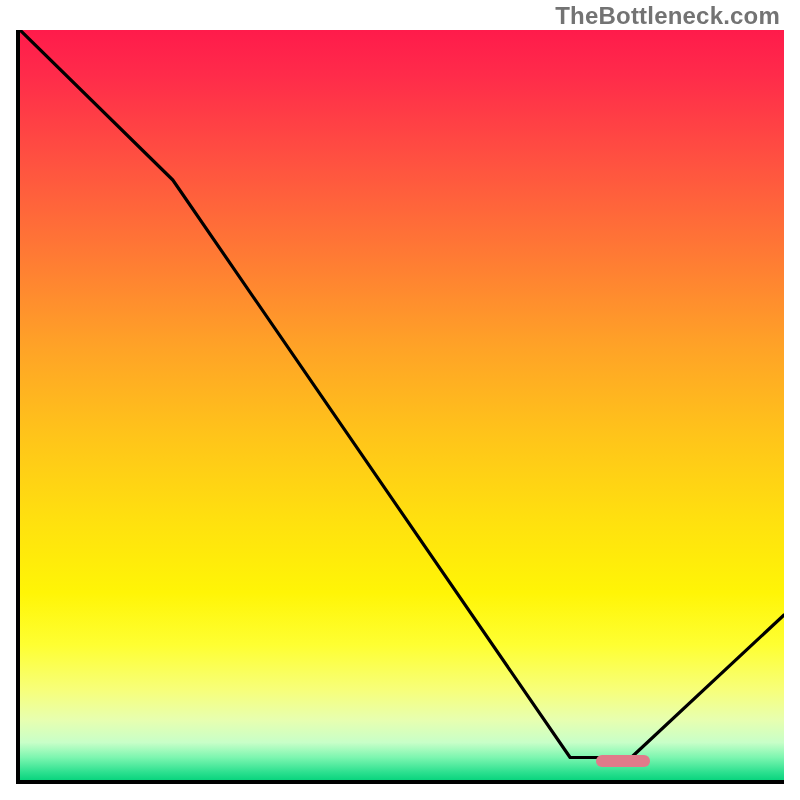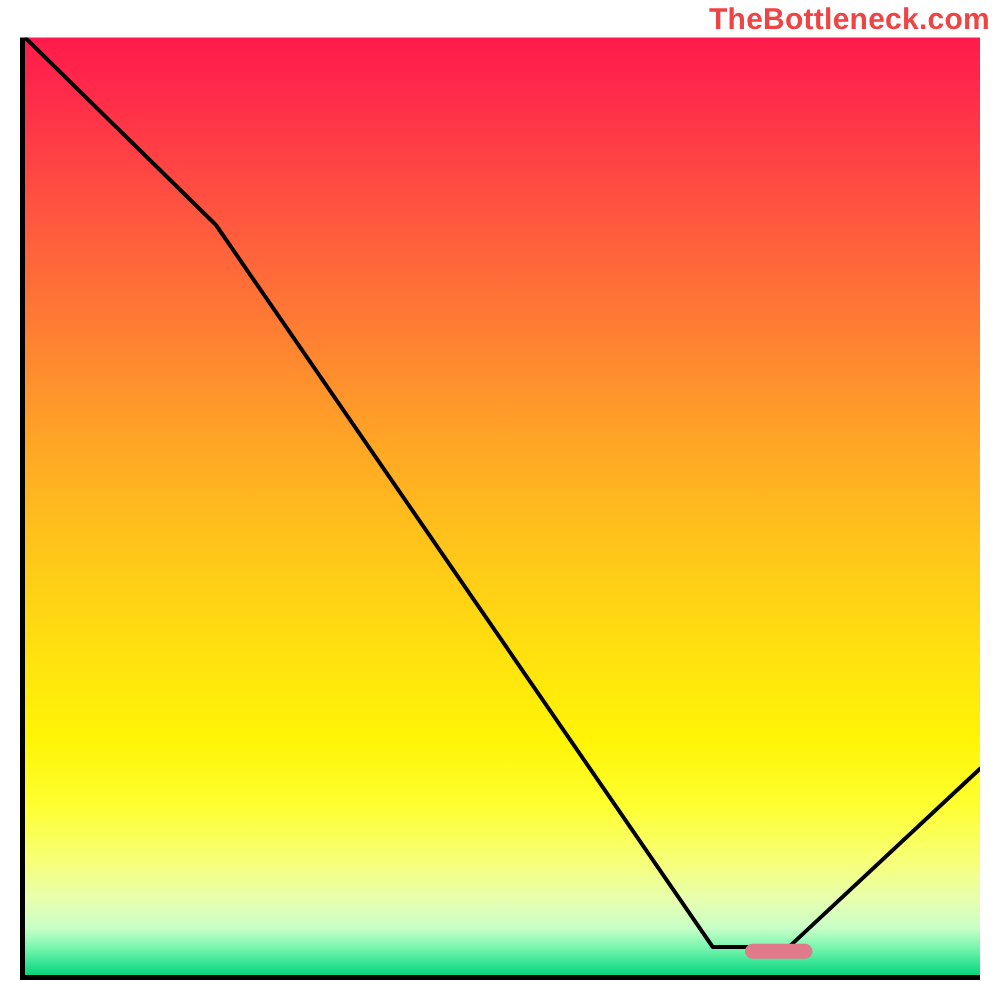--- a/index.html
+++ b/index.html
@@ -6,25 +6,25 @@
   html, body { width: 800px; height: 800px; overflow: hidden; background: #fff; }
   .chart-container {
     position: relative;
     width: 800px;
     height: 800px;
     background: #fff;
   }
   .watermark {
     position: absolute;
     top: 2px;
-    right: 8px;
+    right: 20px;
     font-family: Arial, Helvetica, sans-serif;
     font-size: 24px;
     font-weight: bold;
-    color: #ef4444;
+    color: #737373;
     letter-spacing: 0.2px;
     z-index: 10;
   }
   .plot-area {
     position: absolute;
     left: 16px;
     top: 30px;
     width: 768px;
     height: 754px;
     border-left: 4px solid #000;

